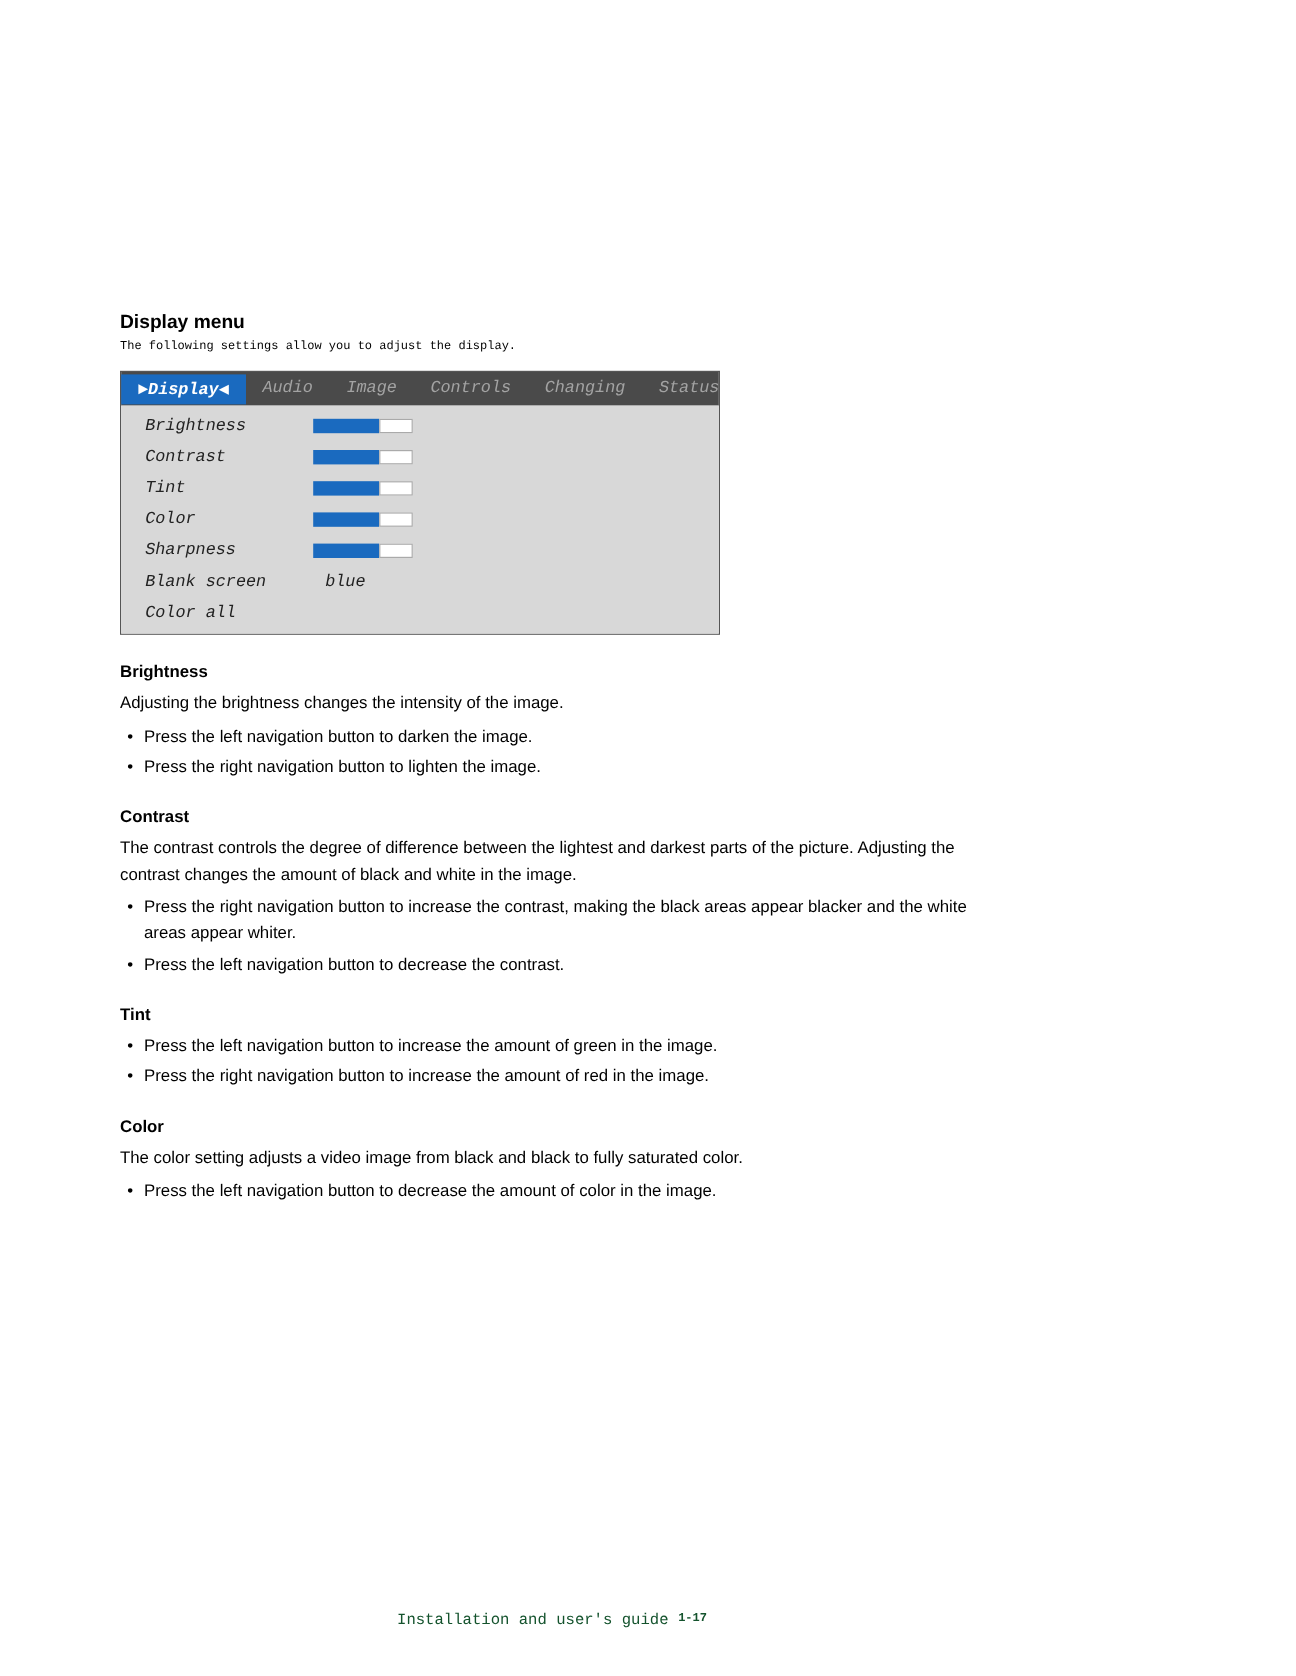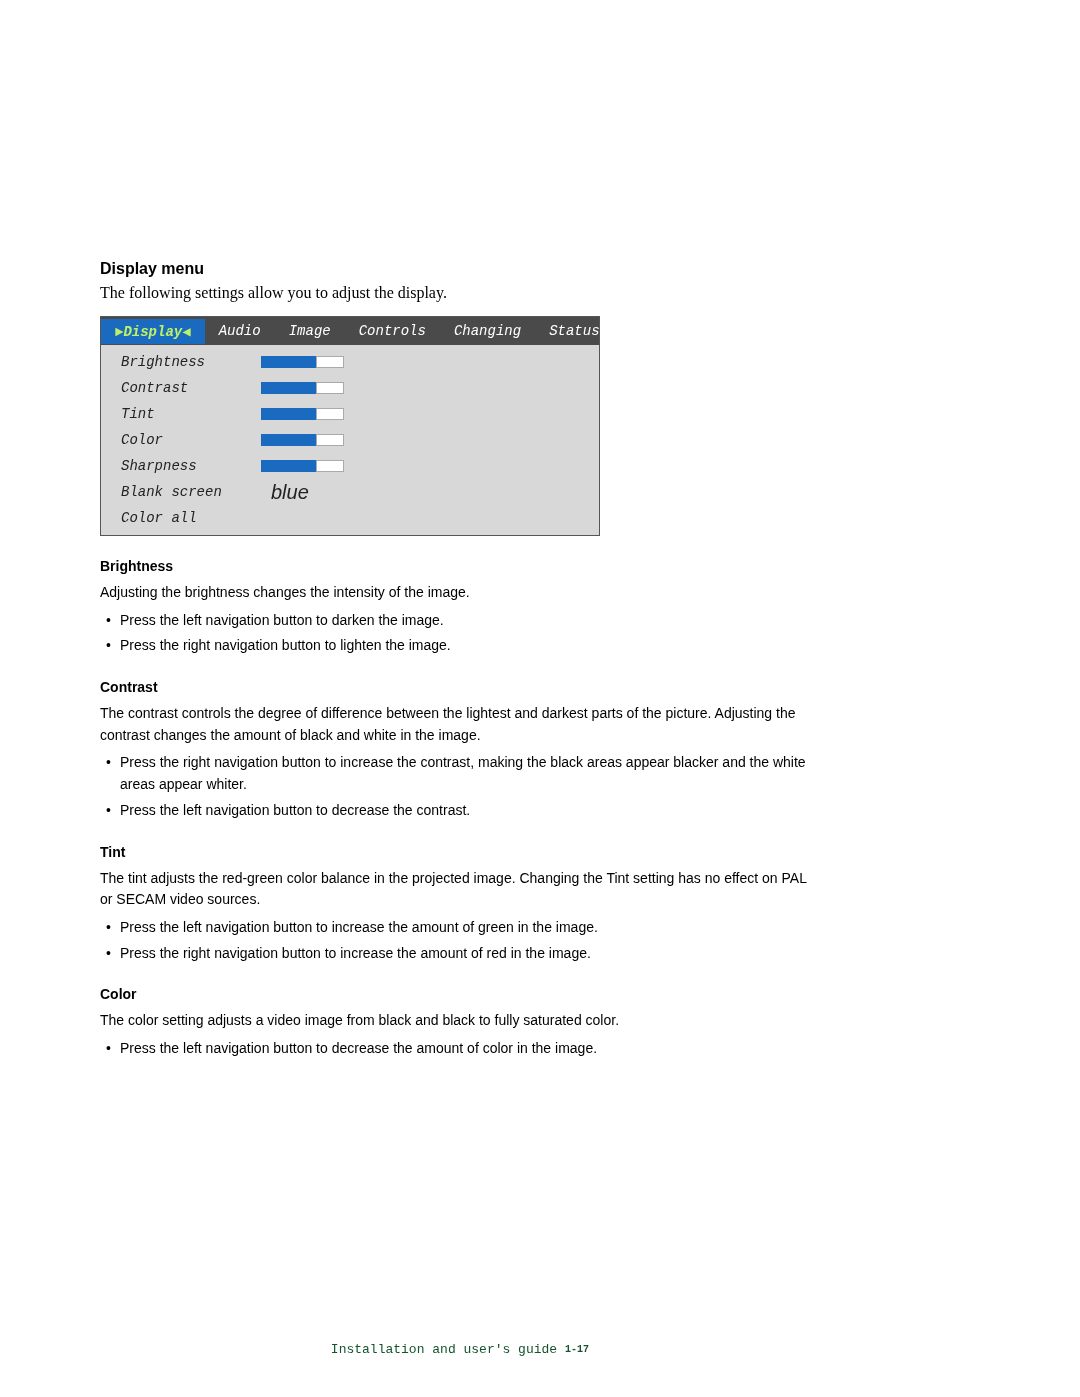--- a/index.html
+++ b/index.html
@@ -27,50 +27,50 @@
     }
 
     .section-title {
       font-family: Arial, sans-serif;
       font-size: 16px;
       font-weight: bold;
       margin-bottom: 6px;
     }
 
     .section-intro {
-      font-family: Liberation Serif, serif;
-      font-size: 16px;
+      font-family: Liberation Mono, monospace;
+      font-size: 10px;
       margin-bottom: 14px;
     }
 
     
     .menu-ui {
       width: 500px;
       border: 1px solid #555;
       font-family: 'Courier New', monospace;
       margin-bottom: 18px;
     }
 
     .menu-tabs {
       background: #4a4a4a;
       display: flex;
       align-items: center;
       height: 28px;
     }
 
     .menu-tab {
       padding: 4px 14px;
-      color: #ffffff;
+      color: #a3a3a3;
       font-size: 14px;
       font-style: italic;
     }
 
     .menu-tab.active {
       background: #1a6abf;
-      color: #bef264;
+      color: #ffffff;
       font-weight: bold;
       font-style: italic;
     }
 
     .menu-body {
       background: #d8d8d8;
       padding: 4px 0;
     }
 
     .menu-row {
@@ -103,25 +103,25 @@
 
     .bar-white {
       background: #ffffff;
       height: 12px;
       width: 28px;
       display: inline-block;
       border: 1px solid #aaa;
     }
 
     .menu-row-value {
-      font-size: 20px;
+      font-size: 14px;
       font-style: italic;
       color: #222;
       margin-left: 10px;
-      font-family: Liberation Sans, sans-serif;
+      font-family: Liberation Mono, monospace;
     }
 
     
     .content-section {
       margin-bottom: 22px;
     }
 
     .content-heading {
       font-family: Arial, sans-serif;
       font-size: 14px;
@@ -258,21 +258,20 @@
 
   <div class="content-section">
     <div class="content-heading">Contrast</div>
     <p class="content-para">The contrast controls the degree of difference between the lightest and darkest parts of the picture. Adjusting the contrast changes the amount of black and white in the image.</p>
     <div class="content-bullet">Press the right navigation button to increase the contrast, making the black areas appear blacker and the white areas appear whiter.</div>
     <div class="content-bullet">Press the left navigation button to decrease the contrast.</div>
   </div>
 
   <div class="content-section">
     <div class="content-heading">Tint</div>
-    <p class="content-para">The tint adjusts the red-green color balance in the projected image. Changing the Tint setting has no effect on PAL or SECAM video sources.</p>
     <div class="content-bullet">Press the left navigation button to increase the amount of green in the image.</div>
     <div class="content-bullet">Press the right navigation button to increase the amount of red in the image.</div>
   </div>
 
   <div class="content-section">
     <div class="content-heading">Color</div>
     <p class="content-para">The color setting adjusts a video image from black and black to fully saturated color.</p>
     <div class="content-bullet">Press the left navigation button to decrease the amount of color in the image.</div>
   </div>
 

